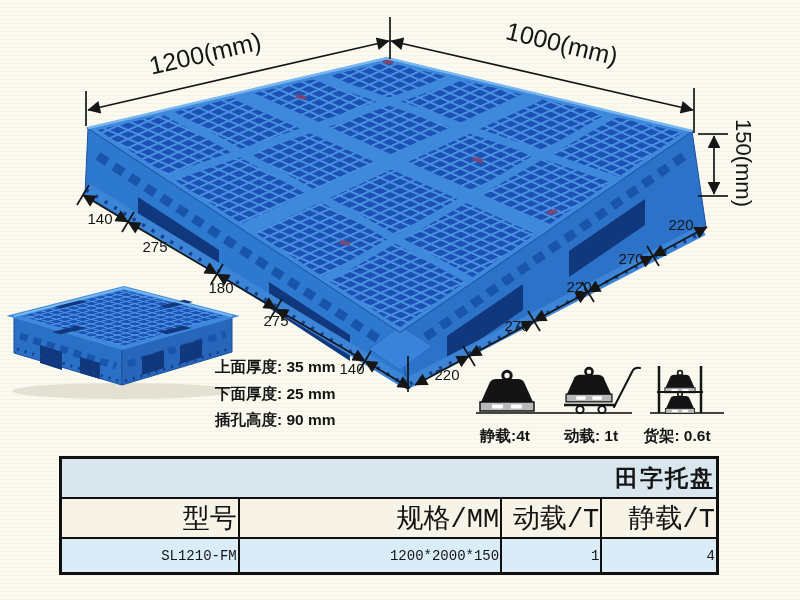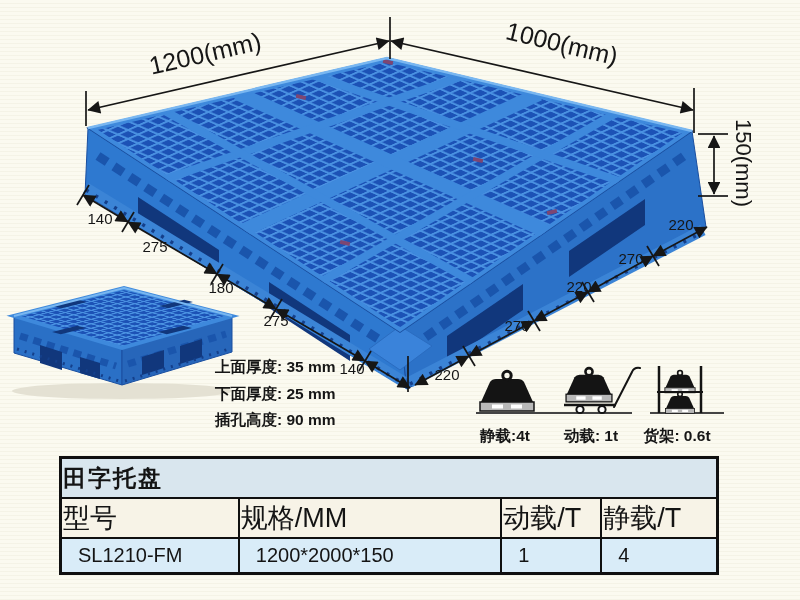--- a/index.html
+++ b/index.html
@@ -10,24 +10,24 @@
     font-family:"Liberation Sans", sans-serif;
   }
   svg{position:absolute;left:0;top:0;}
   svg text{font-family:"Liberation Sans", sans-serif;fill:#161616;}
   .dim-big{font-size:25px;}
   .dim-small{font-size:15px;}
   .note-text{font-size:15.5px;font-weight:bold;}
   .icon-label{font-size:15.5px;font-weight:bold;}
   .spec-table-wrap{position:absolute;left:59px;top:456px;width:660px;}
   table.spec{border-collapse:collapse;width:100%;table-layout:fixed;border:3px solid #101010;}
-  table.spec td{border:2px solid #101010;text-align:left;vertical-align:middle;color:#141414;overflow:hidden;white-space:nowrap;}
+  table.spec td{border:2px solid #101010;text-align:right;vertical-align:middle;color:#141414;overflow:hidden;white-space:nowrap;font-family:Liberation Mono, monospace;}
   td.t-title{height:36px;background:#d9e6ee;font-size:23px;font-weight:bold;letter-spacing:2px;}
   tr.t-head td{height:31px;background:#f7f3e7;font-size:27px;}
-  tr.t-row td{height:31px;background:#d9ecf8;font-size:20px;padding-left:16px;}
+  tr.t-row td{height:31px;background:#d9ecf8;font-size:14px;padding-left:16px;}
 </style>
 </head>
 <body>
 
 <div class="stage">
 
   <svg width="800" height="456" viewBox="0 0 800 456">
     <defs>
       <marker id="arrow" viewBox="0 0 10 10" refX="9.5" refY="5" markerWidth="9" markerHeight="7.5" orient="auto-start-reverse">
         <path d="M0,0 L10,5 L0,10 Z" fill="#161616"></path>

